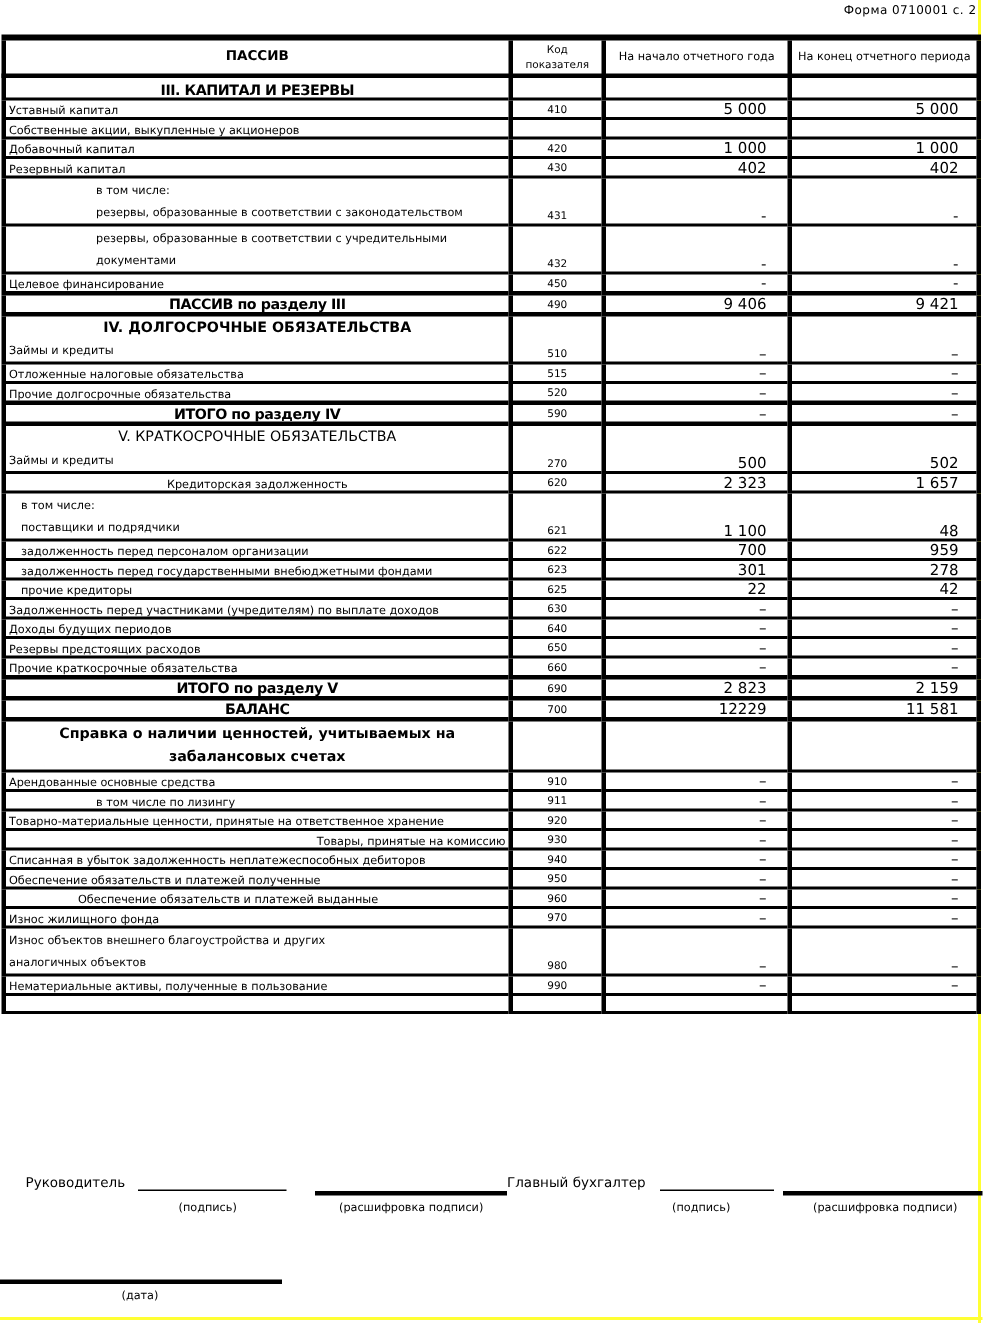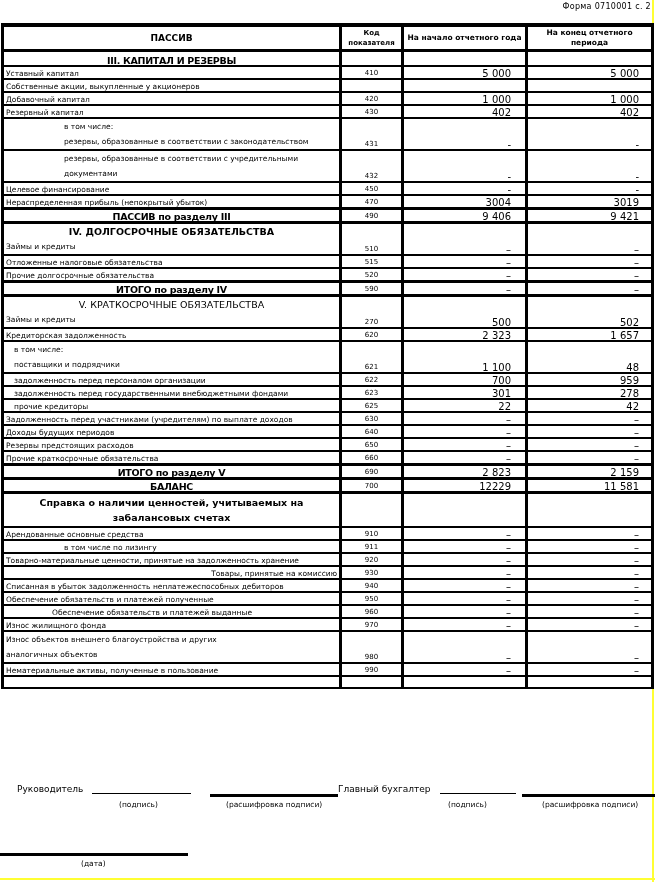--- a/index.html
+++ b/index.html
@@ -3,21 +3,21 @@
 <meta charset="utf-8">
 <style>
   html, body { margin:0; padding:0; background:#fff; }
   body { width:655px; height:882px; position:relative; overflow:hidden; font-family:"DejaVu Sans", sans-serif; color:#000; }
   .page-edge-r { position:absolute; left:652px; top:0; width:2px; height:882px; background:#ffff33; }
   .page-edge-b { position:absolute; left:0; top:878px; width:655px; height:2px; background:#ffff33; }
   .form-no { position:absolute; right:4px; top:2px; font-size:8px; letter-spacing:0.3px; }
   table.bal { position:absolute; left:1px; top:23px; width:653px; border-collapse:collapse; table-layout:fixed; }
   table.bal td { border-left:3px solid #000; border-right:3px solid #000; border-top:2px solid #000; border-bottom:2px solid #000; padding:0 2px; font-size:7.5px; vertical-align:bottom; white-space:nowrap; overflow:hidden; line-height:9px; }
   table.bal tr.thick td { border-top:3px solid #000; }
-  table.bal tr.hdr td { border-top:4px solid #000; border-bottom:3px solid #000; vertical-align:middle; text-align:center; height:22px; font-size:7.5px; white-space:normal; line-height:10px;font-weight:bold; }
+  table.bal tr.hdr td { border-top:4px solid #000; border-bottom:3px solid #000; vertical-align:middle; text-align:center; height:22px; font-size:7.5px; white-space:normal; line-height:10px; }
   td.col-name { width:331px; }
   td.col-code { width:55px; text-align:center; font-size:7px !important; }
   td.col-v { text-align:right; padding-right:14px !important; font-size:10px !important; }
   td.col-v2 { text-align:right; padding-right:12px !important; font-size:10px !important; }
   td.sec { text-align:center; font-weight:bold; font-size:9.5px !important; letter-spacing:-0.3px; }
   td.pad1 { padding-left:60px !important; }
   td.pad2 { padding-left:10px !important; }
   .dl { display:block; line-height:15px; }
   .sign { position:absolute; font-size:9px; }
   .sub { position:absolute; font-size:7.5px; }
@@ -86,26 +86,20 @@
         <td class="col-code">432</td>
         <td class="col-v">-</td>
         <td class="col-v2">-</td>
       </tr>
       <tr>
         <td class="col-name" style="height: 11px;"><span>Целевое финансирование</span></td>
         <td class="col-code">450</td>
         <td class="col-v">-</td>
         <td class="col-v2">-</td>
       </tr>
-      <tr>
-        <td class="col-name" style="height: 11px;"><span>Нераспределенная прибыль (непокрытый убыток)</span></td>
-        <td class="col-code">470</td>
-        <td class="col-v">3004</td>
-        <td class="col-v2">3019</td>
-      </tr>
       <tr class="thick">
         <td class="col-name sec" style="height: 11px;"><span>ПАССИВ по разделу III</span></td>
         <td class="col-code">490</td>
         <td class="col-v">9 406</td>
         <td class="col-v2">9 421</td>
       </tr>
       <tr class="thick">
         <td class="col-name" style="height: 28px;">
           <span class="dl" style="text-align: center; font-weight: bold; font-size: 9.5px;">IV. ДОЛГОСРОЧНЫЕ ОБЯЗАТЕЛЬСТВА</span>
           <span class="dl">Займы и кредиты</span>
@@ -135,21 +129,21 @@
       <tr class="thick">
         <td class="col-name" style="height: 28px;">
           <span class="dl" style="text-align: center; font-weight: normal; font-size: 9.5px;">V. КРАТКОСРОЧНЫЕ ОБЯЗАТЕЛЬСТВА</span>
           <span class="dl">Займы и кредиты</span>
         </td>
         <td class="col-code">270</td>
         <td class="col-v">500</td>
         <td class="col-v2">502</td>
       </tr>
       <tr>
-        <td class="col-name" style="height: 11px;"><span>Кредиторская задолженность</span></td>
+        <td class="col-name" style="height: 11px; text-align: center;"><span>Кредиторская задолженность</span></td>
         <td class="col-code">620</td>
         <td class="col-v">2 323</td>
         <td class="col-v2">1 657</td>
       </tr>
       <tr>
         <td class="col-name pad2" style="height: 26px;">
           <span class="dl">в том числе:</span>
           <span class="dl">поставщики и подрядчики</span>
         </td>
         <td class="col-code">621</td>
@@ -225,21 +219,21 @@
         <td class="col-v">–</td>
         <td class="col-v2">–</td>
       </tr>
       <tr>
         <td class="col-name pad1" style="height: 11px;"><span>в том числе по лизингу</span></td>
         <td class="col-code">911</td>
         <td class="col-v">–</td>
         <td class="col-v2">–</td>
       </tr>
       <tr>
-        <td class="col-name" style="height: 11px;"><span>Товарно-материальные ценности, принятые на задолженность хранение</span></td>
+        <td class="col-name" style="height: 11px;"><span>Товарно-материальные ценности, принятые на ответственное хранение</span></td>
         <td class="col-code">920</td>
         <td class="col-v">–</td>
         <td class="col-v2">–</td>
       </tr>
       <tr>
         <td class="col-name" style="height: 11px; text-align: right;"><span>Товары, принятые на комиссию</span></td>
         <td class="col-code">930</td>
         <td class="col-v">–</td>
         <td class="col-v2">–</td>
       </tr>

